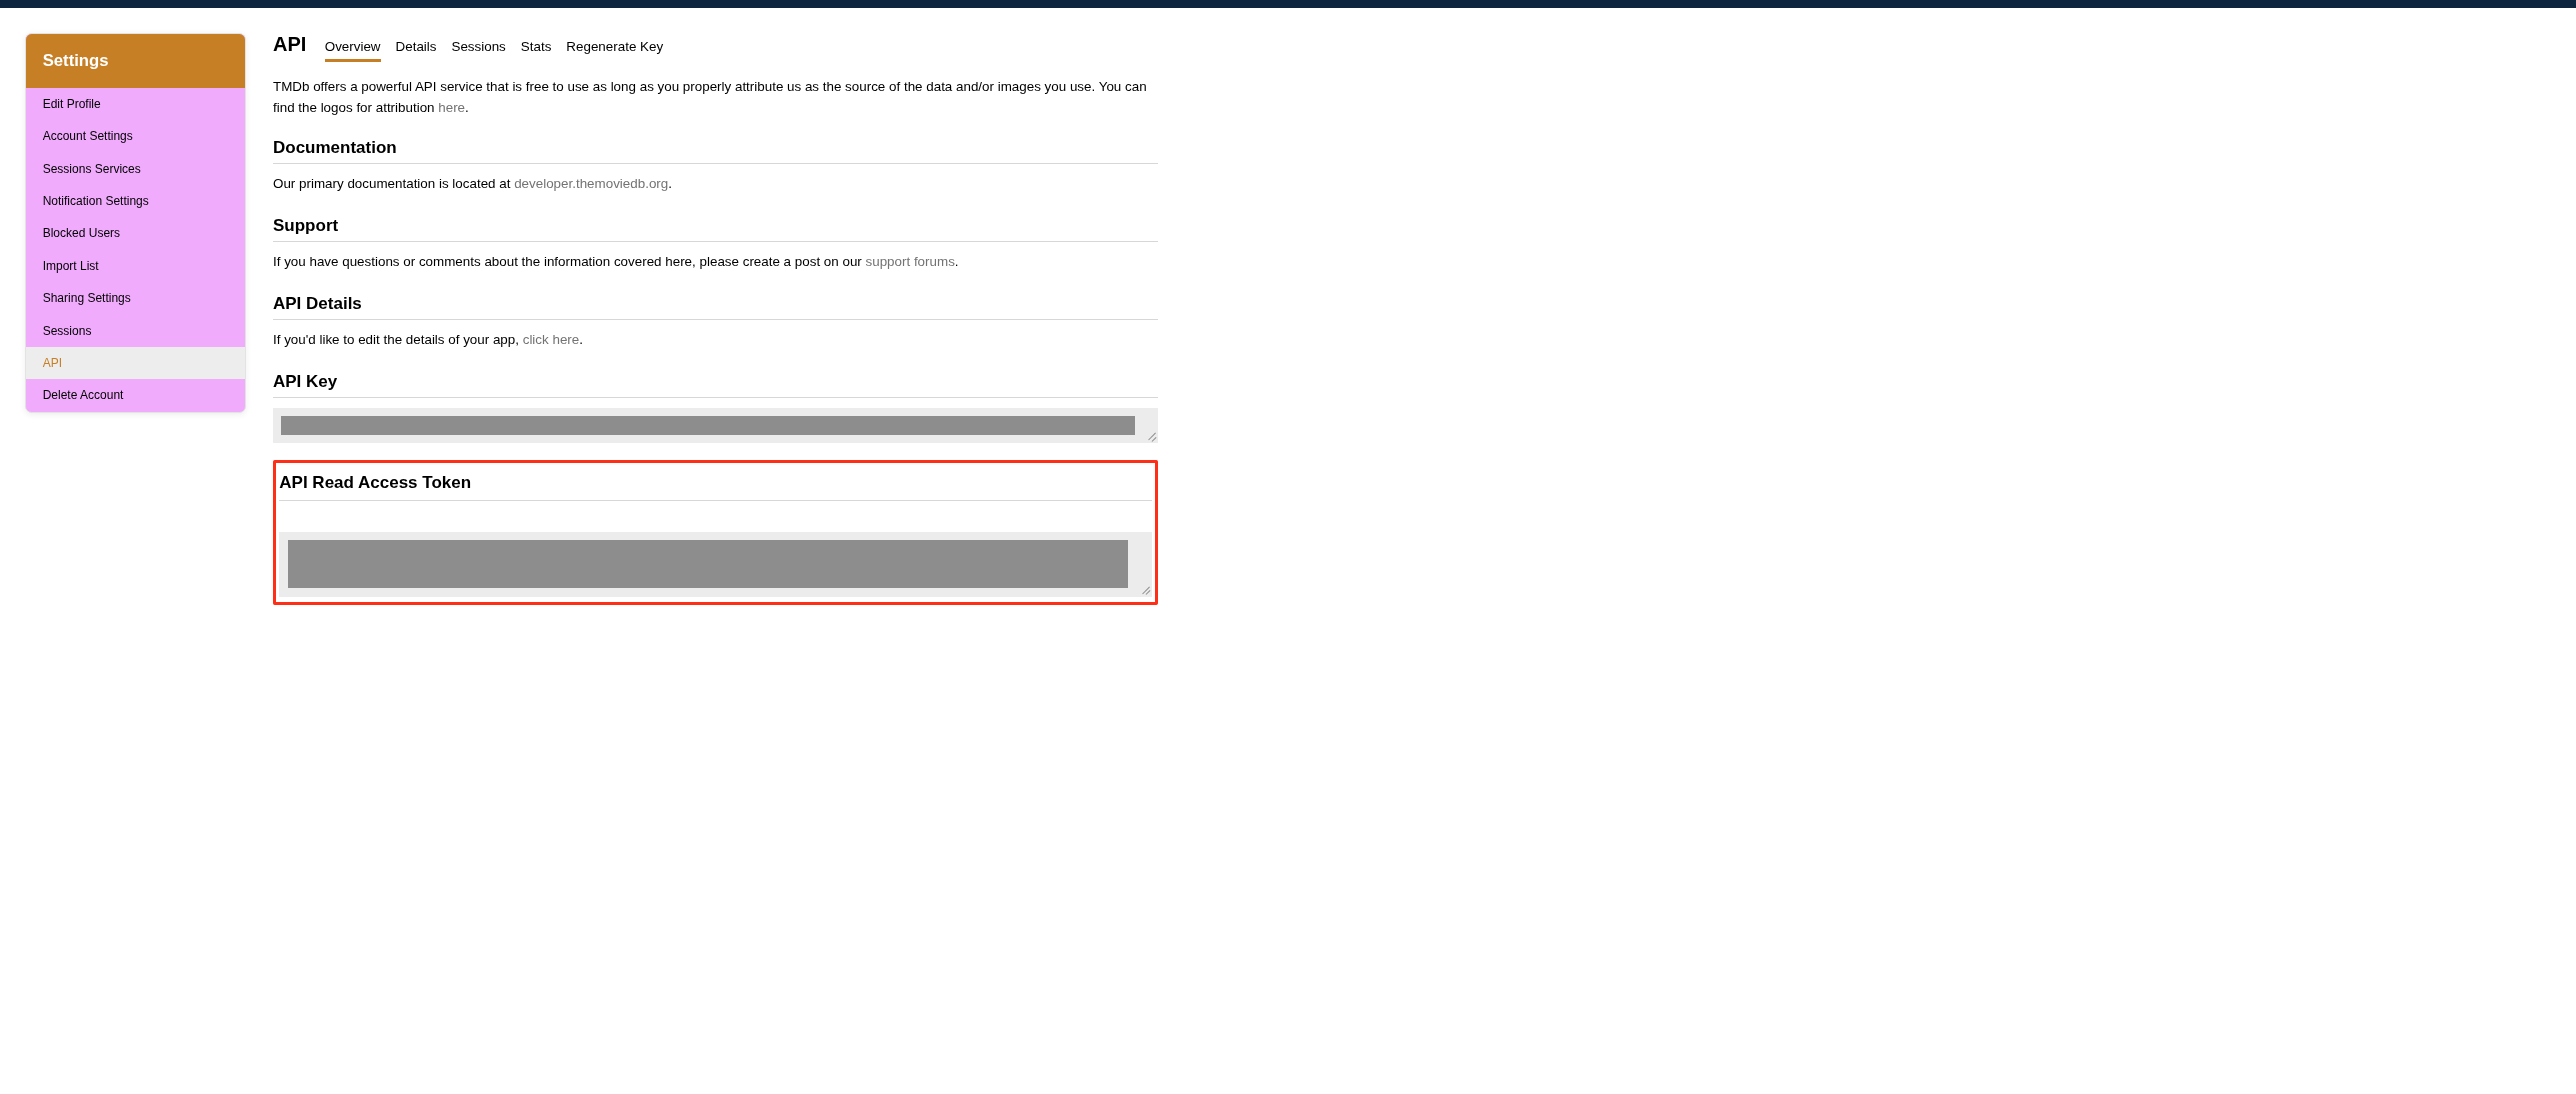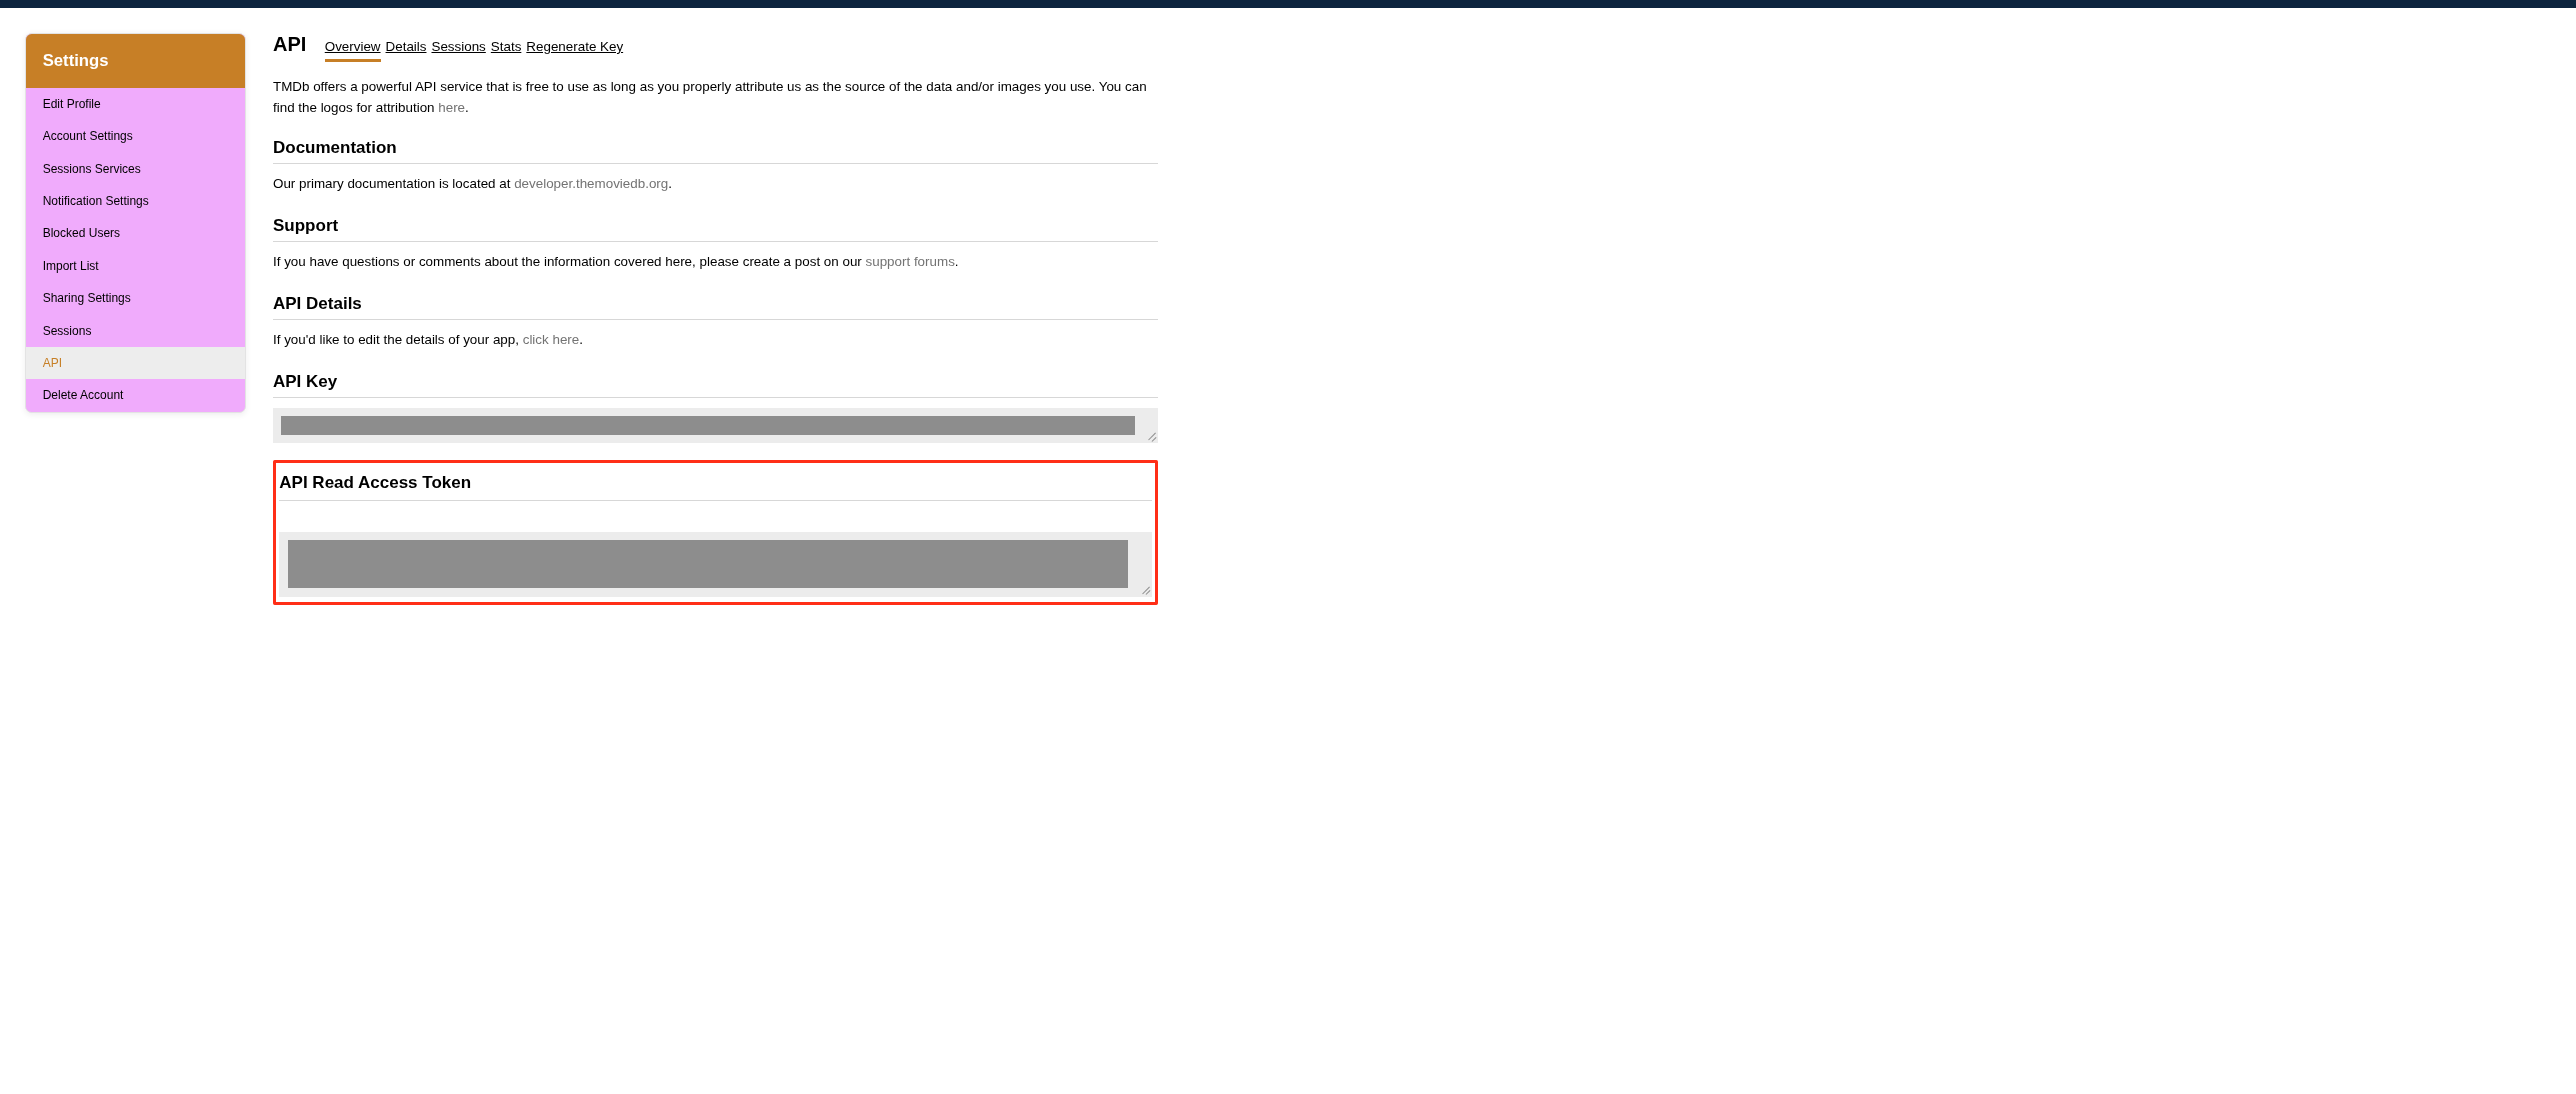--- a/index.html
+++ b/index.html
@@ -53,22 +53,21 @@
     align-items: baseline;
     gap: 18.4px;
     margin-bottom: 15px;
   }
   .page-title {
     font-size: 20px;
     font-weight: 700;
   }
   .tabs {
     display: flex;
-    gap: 5px;
-    text-decoration: underline;
+    gap: 15px;
   }
   .tab {
     font-size: 13.4px;
     color: #000;
     padding-bottom: 5px;
     cursor: pointer;
   }
   .tab.active {
     border-bottom: 3.3px solid #c77f26;
   }

